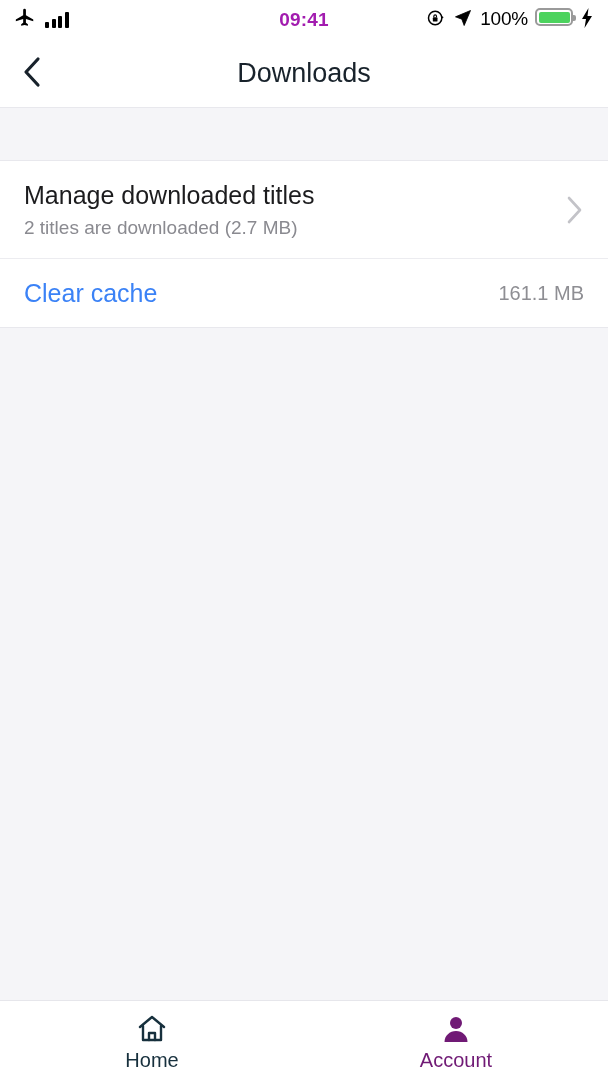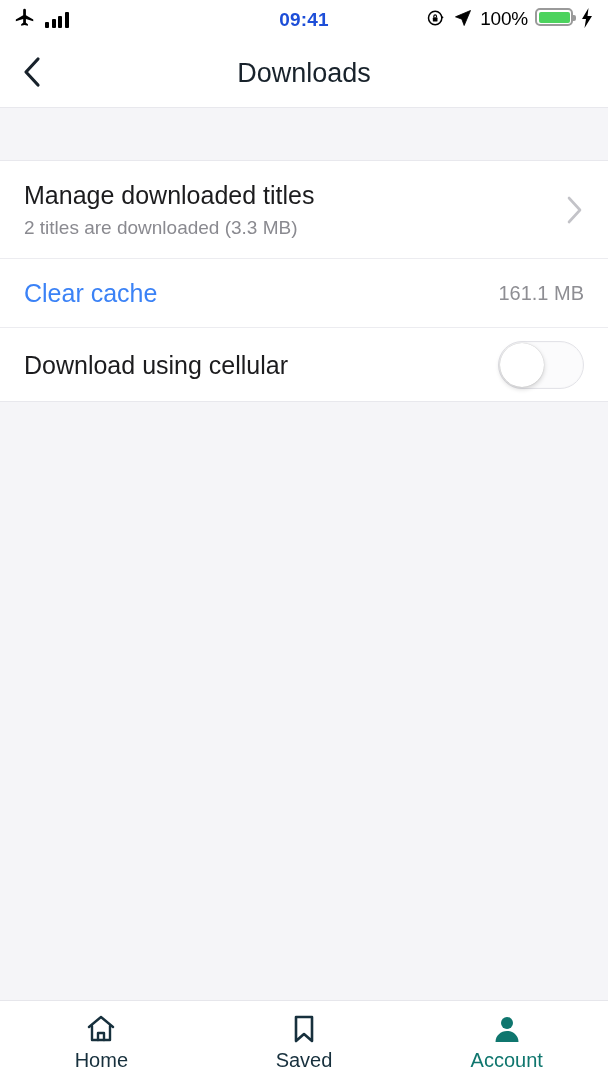--- a/index.html
+++ b/index.html
@@ -27,21 +27,21 @@
     display: flex;
     align-items: center;
     gap: 9px;
   }
   .sb-center {
     position: absolute;
     left: 0; right: 0;
     text-align: center;
     font-size: 19px;
     font-weight: bold;
-    color: #1d4ed8;
+    color: #a21caf;
     letter-spacing: .2px;
     pointer-events: none;
   }
   .sb-right {
     margin-left: auto;
     display: flex;
     align-items: flex-start;
     gap: 7px;
   }
   .sb-pct {
@@ -201,21 +201,21 @@
   .tab {
     flex: 1;
     display: flex;
     flex-direction: column;
     align-items: center;
     justify-content: center;
     gap: 4px;
     cursor: pointer;
     color: #17303d;
   }
-  .tab.active { color: #0f766e; }
+  .tab.active { color: #701a75; }
   .tab-ico { height: 34px; display: flex; align-items: center; justify-content: center; }
   .tab-label {
     font-size: 20px;
     line-height: 1;
   }
 </style>
 </head>
 <body>
 
 <div class="statusbar">
@@ -273,44 +273,36 @@
 </div>
 
 <div class="scroll">
   <div class="gap"></div>
 
   <div class="card">
 
     <div class="row row-manage">
       <div class="row-main">
         <div class="row-title">Manage downloaded titles</div>
-        <div class="row-sub">2 titles are downloaded (3.3 MB)</div>
+        <div class="row-sub">2 titles are downloaded (2.7 MB)</div>
       </div>
       <div class="chev-right">
         <svg width="20" height="32" viewBox="0 0 20 32" fill="none" stroke="#c3c3c8" stroke-width="2.6" stroke-linecap="round" stroke-linejoin="round">
           <path d="M5 4l11 12L5 28"></path>
         </svg>
       </div>
     </div>
 
     <div class="row row-clear">
       <div class="row-main">
         <div class="row-title link">Clear cache</div>
       </div>
       <div class="row-value">161.1 MB</div>
     </div>
 
-    <div class="row row-toggle">
-      <div class="row-main">
-        <div class="row-title">Download using cellular</div>
-      </div>
-      <div class="switch">
-        <span class="knob"></span>
-      </div>
-    </div>
 
   </div>
 
   <div class="filler"></div>
 </div>
 
 <div class="tabbar">
 
   <div class="tab">
     <span class="tab-ico">
@@ -318,28 +310,20 @@
         <path d="M4 14L16 4l12 10"></path>
         <path d="M7 13v14h18V13"></path>
         <path d="M13 27v-7h6v7"></path>
       </svg>
     </span>
     <span class="tab-label">Home</span>
   </div>
 
 
 
-  <div class="tab">
-    <span class="tab-ico">
-      <svg width="32" height="32" viewBox="0 0 32 32" fill="none" stroke="currentColor" stroke-width="2.6" stroke-linejoin="round" stroke-linecap="round">
-        <path d="M8 4h16v24l-8-7-8 7z"></path>
-      </svg>
-    </span>
-    <span class="tab-label">Saved</span>
-  </div>
 
   <div class="tab active">
     <span class="tab-ico">
       <svg width="32" height="32" viewBox="0 0 32 32" fill="currentColor">
         <circle cx="16" cy="10" r="6"></circle>
         <path d="M4.5 29c0-6.3 5.2-11 11.5-11s11.5 4.7 11.5 11z"></path>
       </svg>
     </span>
     <span class="tab-label">Account</span>
   </div>

